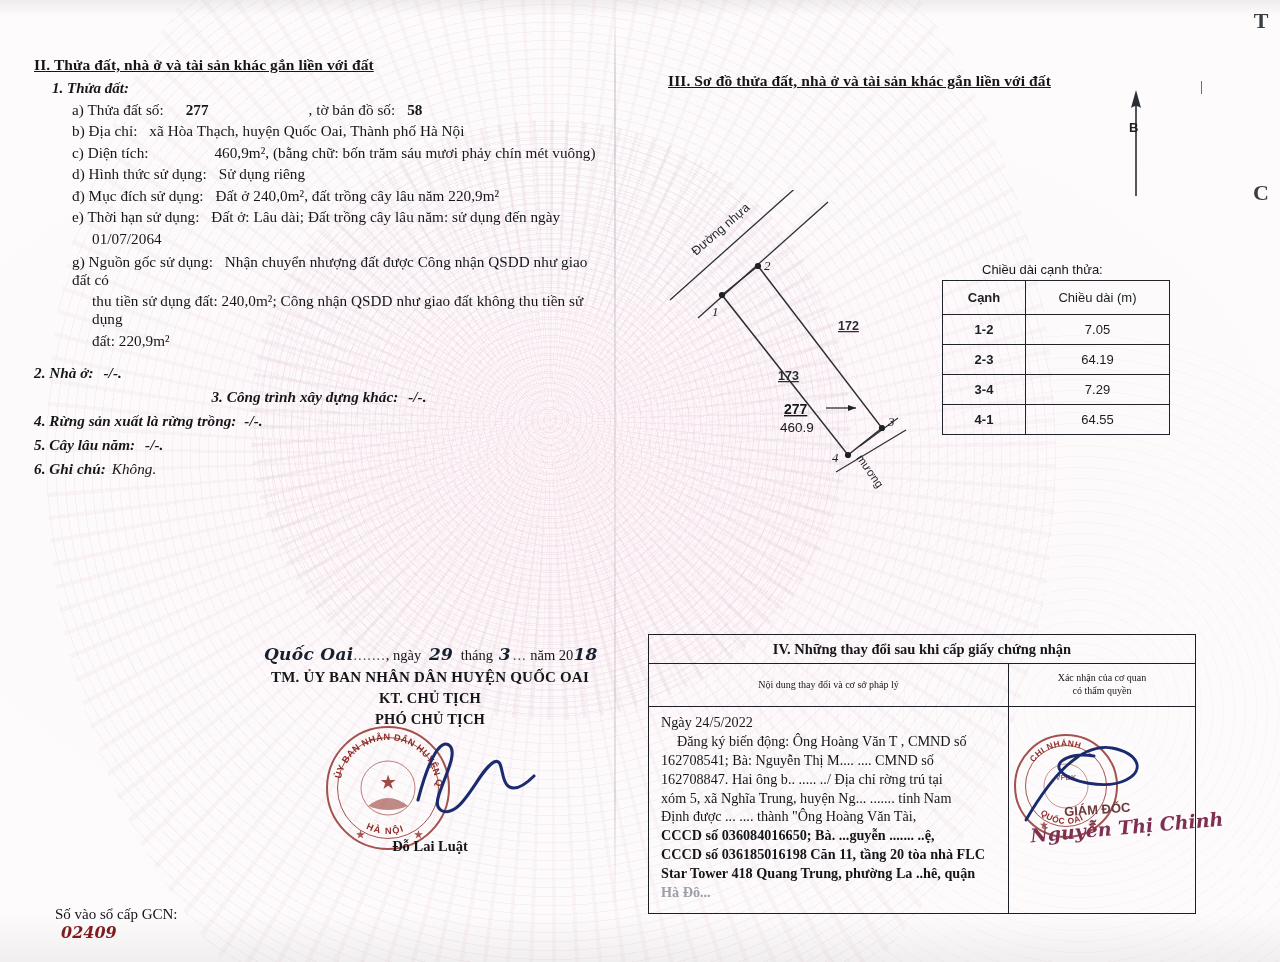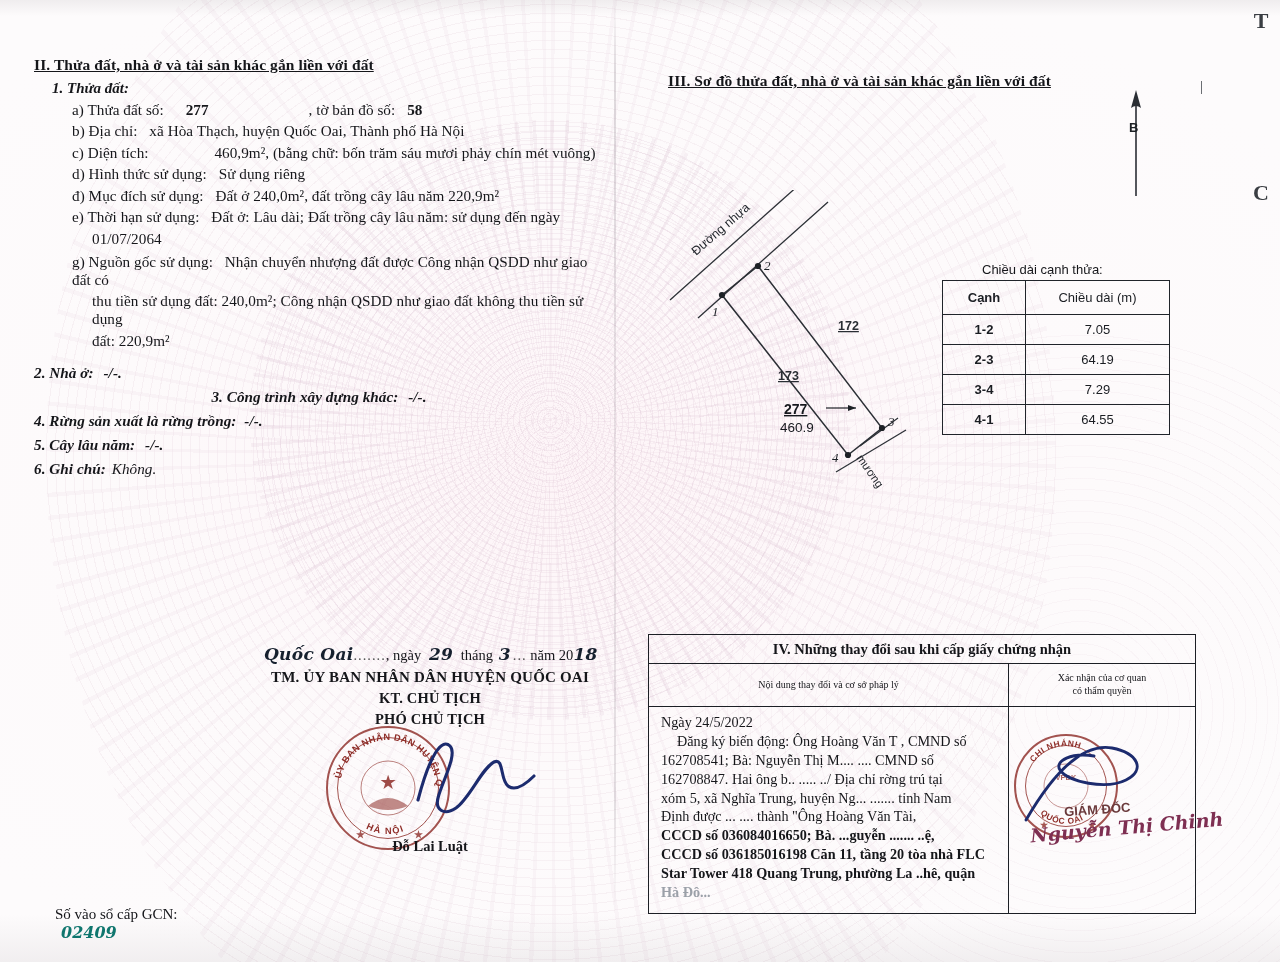--- a/index.html
+++ b/index.html
@@ -226,21 +226,21 @@
   
   #gcn-line {
     left: 40px; top: 889px;
     font-size: 15px;
   }
   #gcn-line .hw {
     font-family: "DejaVu Serif", serif;
     font-style: italic;
     font-weight: 700;
     font-size: 16px;
-    color: #0f766e;
+    color: #7f1d1d;
   }
 
   
   #sec4 {
     position: absolute;
     left: 648px; top: 634px;
     width: 546px; height: 278px;
     border: 1.6px solid #1c1f25;
     background: transparent;
   }

